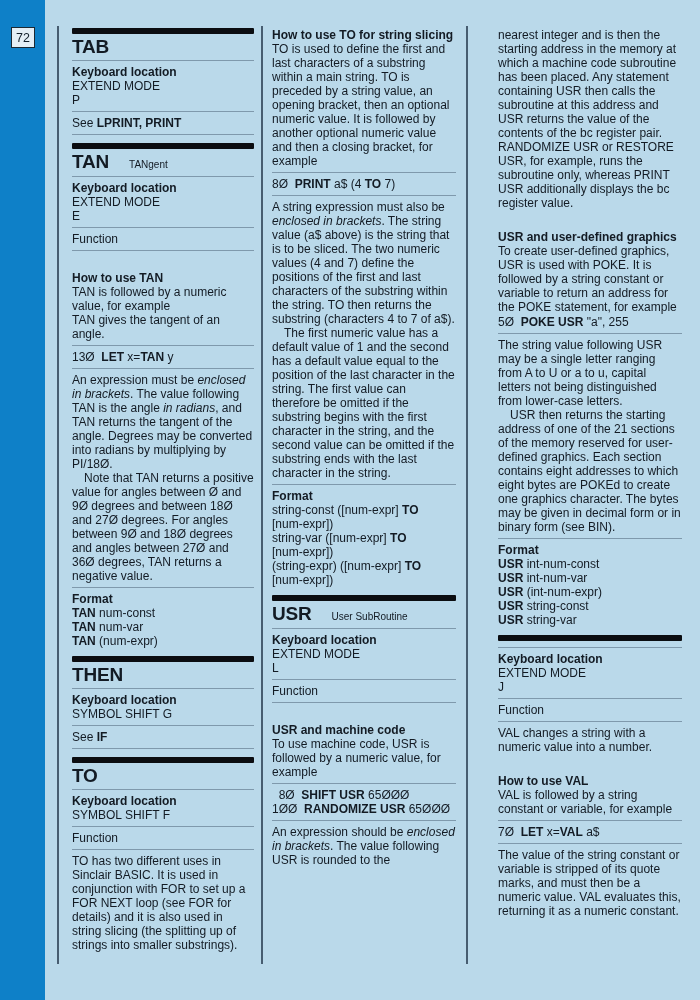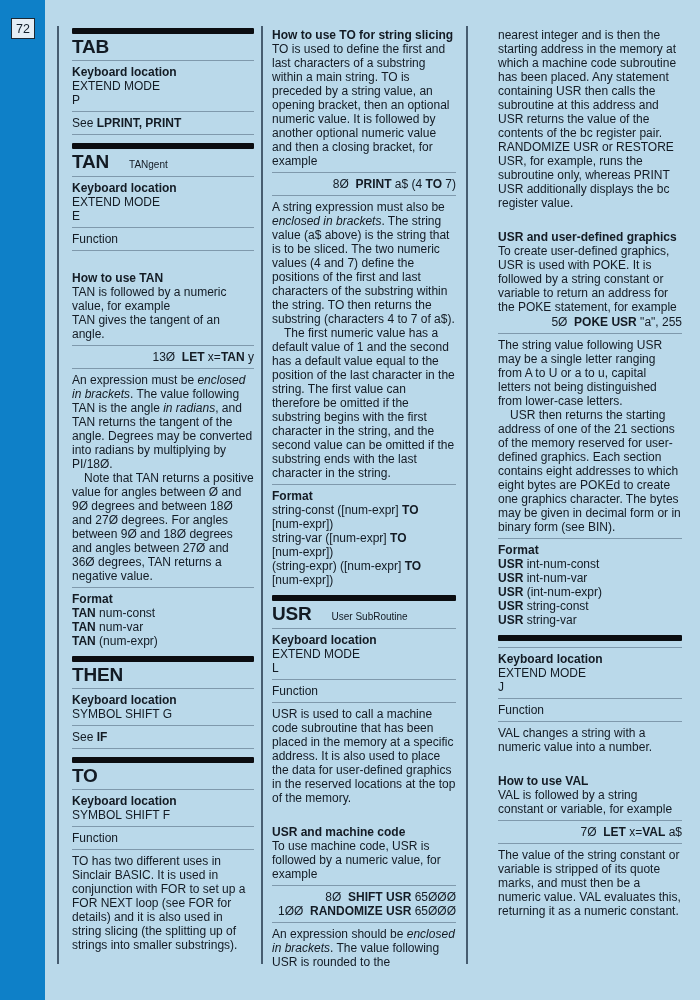--- a/index.html
+++ b/index.html
@@ -14,42 +14,42 @@
   html,body{width:700px;height:1000px;}
   body{
     position:relative;
     background:var(--paper);
     font-family:"Liberation Sans",sans-serif;
     color:var(--ink);
     overflow:hidden;
   }
   .band{position:absolute;left:0;top:0;width:45px;height:1000px;background:var(--accent);}
   .badge{
-    position:absolute;left:11px;top:18px;width:24px;height:21px;
+    position:absolute;left:11px;top:27px;width:24px;height:21px;
     background:#e4eef5;border:1px solid #1b2833;
     display:flex;align-items:center;justify-content:center;
     font-size:12.5px;color:#13202b;
   }
   .vline{position:absolute;top:26px;height:938px;width:2px;background:var(--sep);opacity:.85;}
   .col{position:absolute;top:28px;font-size:12px;line-height:14px;}
   #col1{left:72px;width:182px;}
   #col2{left:272px;width:184px;}
   #col3{left:498px;width:184px;}
   .col > :first-child{margin-top:0 !important;}
   .bar{height:6px;background:var(--bar);margin:8px 0 6px 0;border-radius:1px;}
   .h1{margin:0 0 4px 0;white-space:nowrap;}
   .h1 .kw{font-size:19px;font-weight:bold;letter-spacing:-0.2px;}
   .h1 .sub{font-size:10px;margin-left:20px;}
   .rule{height:1px;background:var(--rule);margin:4px 0;}
   .para{margin:0;}
   .para.gap{margin-top:20px;}
   .para.ind{text-indent:12px;}
   .b{font-weight:bold;}
   .i{font-style:italic;}
-  .codeblk{white-space:pre-wrap;margin:1px 0;text-align:right;}
+  .codeblk{white-space:pre-wrap;margin:1px 0;}
   .lines .line{white-space:pre-wrap;}
 </style>
 </head>
 <body>
 
 <div class="band"></div>
 <div class="badge">
   <span>72</span>
 </div>
 
@@ -137,21 +137,20 @@
     <div class="h1"><span class="kw">USR</span><span class="sub">User SubRoutine</span></div>
     <div class="rule"></div>
     <div class="lines">
       <div class="line"><span class="b">Keyboard location</span></div>
       <div class="line"><span>EXTEND MODE</span></div>
       <div class="line"><span>L</span></div>
     </div>
     <div class="rule"></div>
     <p class="para"><span>Function</span></p>
     <div class="rule"></div>
-    <p class="para"><span>USR is used to call a machine code subroutine that has been placed in the memory at a specific address. It is also used to place the data for user-defined graphics in the reserved locations at the top of the memory.</span></p>
     <p class="para gap"><span class="b">USR and machine code</span><br><span>To use machine code, USR is followed by a numeric value, for example</span></p>
     <div class="rule"></div>
     <div class="codeblk"><div class="codeline"><span>  8Ø  </span><span class="b">SHIFT USR</span><span> 65ØØØ</span></div><div class="codeline"><span>1ØØ  </span><span class="b">RANDOMIZE USR</span><span> 65ØØØ</span></div></div>
     <div class="rule"></div>
     <p class="para"><span>An expression should be </span><span class="i">enclosed in brackets</span><span>. The value following USR is rounded to the</span></p>
   </div>
 <div class="col" id="col3">
     <p class="para"><span>nearest integer and is then the starting address in the memory at which a machine code subroutine has been placed. Any statement containing USR then calls the subroutine at this address and USR returns the value of the contents of the bc register pair. RANDOMIZE USR or RESTORE USR, for example, runs the subroutine only, whereas PRINT USR additionally displays the bc register value.</span></p>
     <p class="para gap"><span class="b">USR and user-defined graphics</span><br><span>To create user-defined graphics, USR is used with POKE. It is followed by a string constant or variable to return an address for the POKE statement, for example</span></p>
     <div class="codeblk"><div class="codeline"><span>5Ø  </span><span class="b">POKE USR</span><span> "a", 255</span></div></div>

